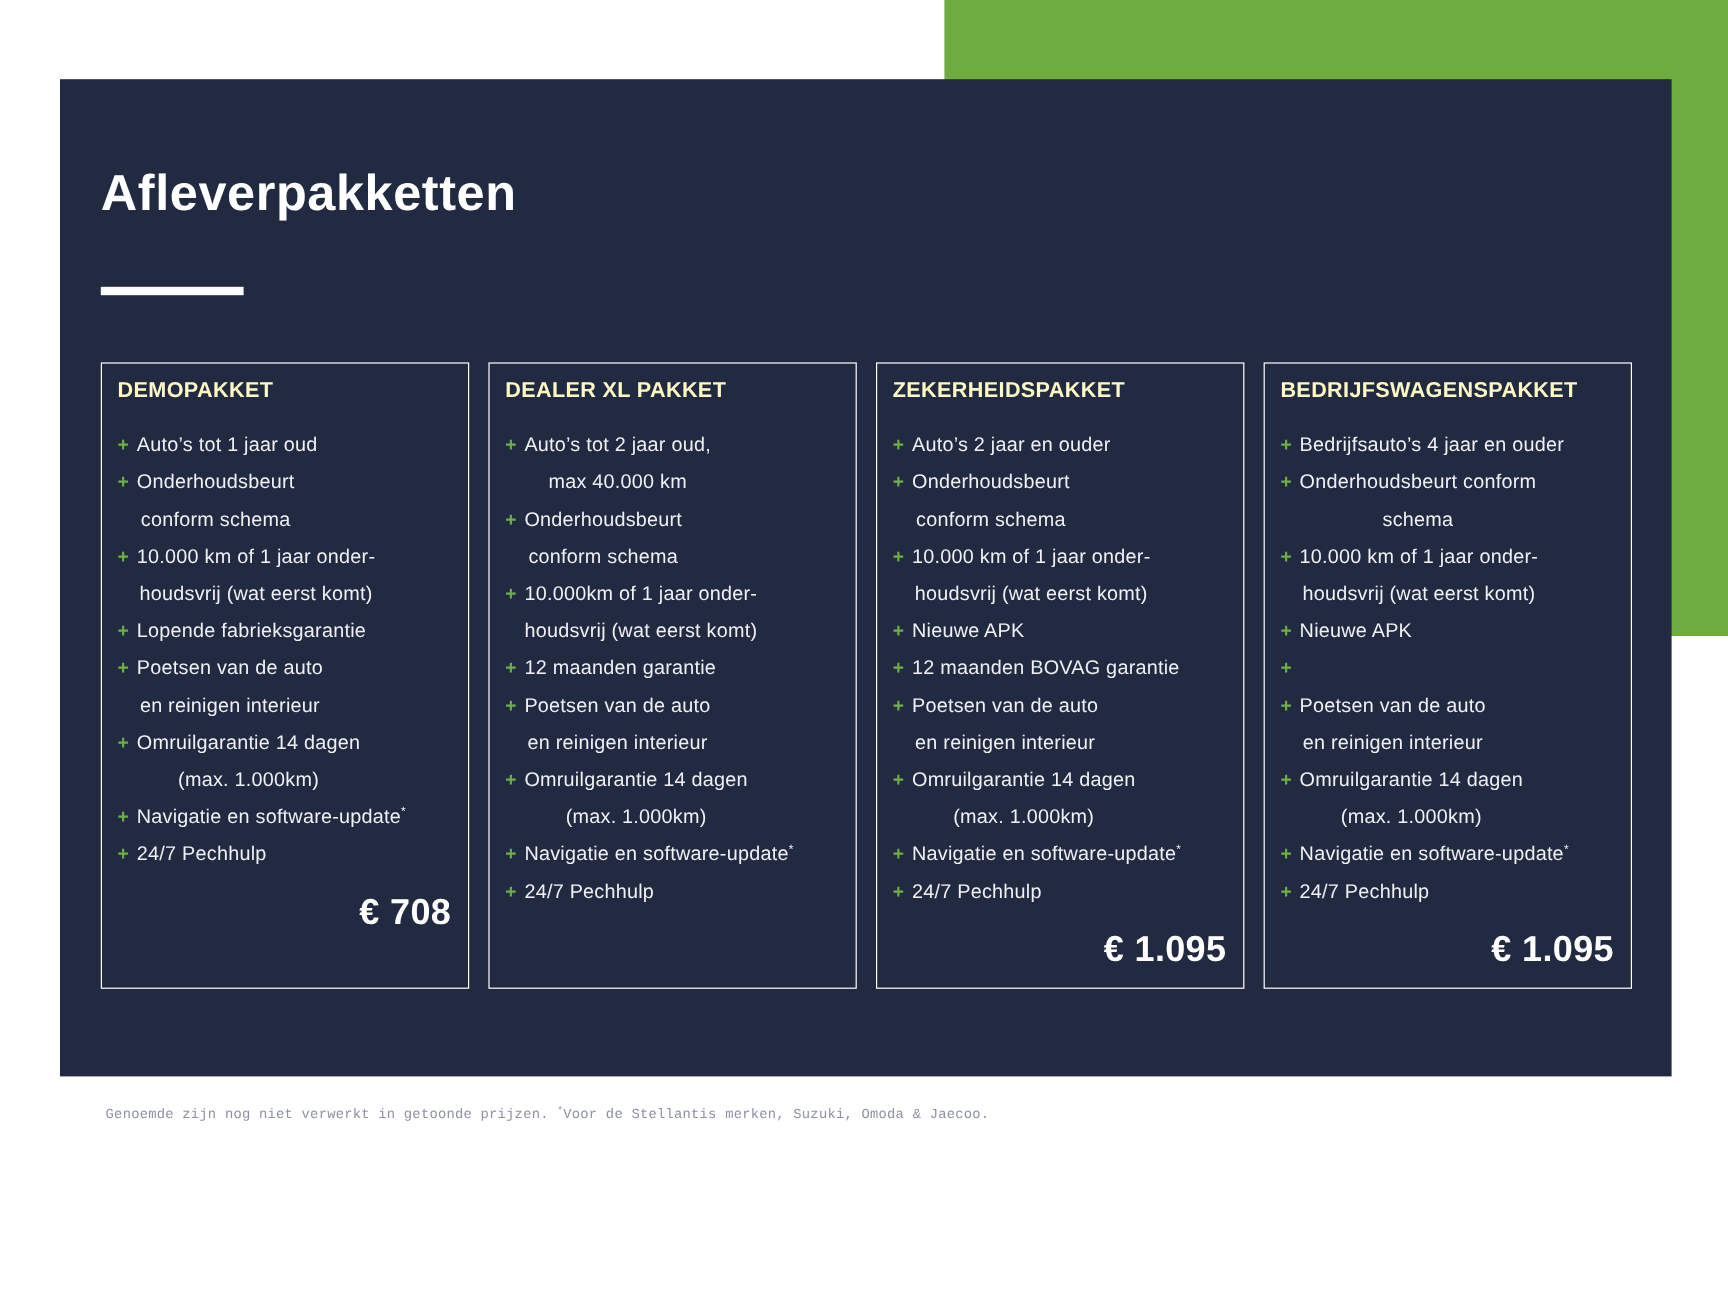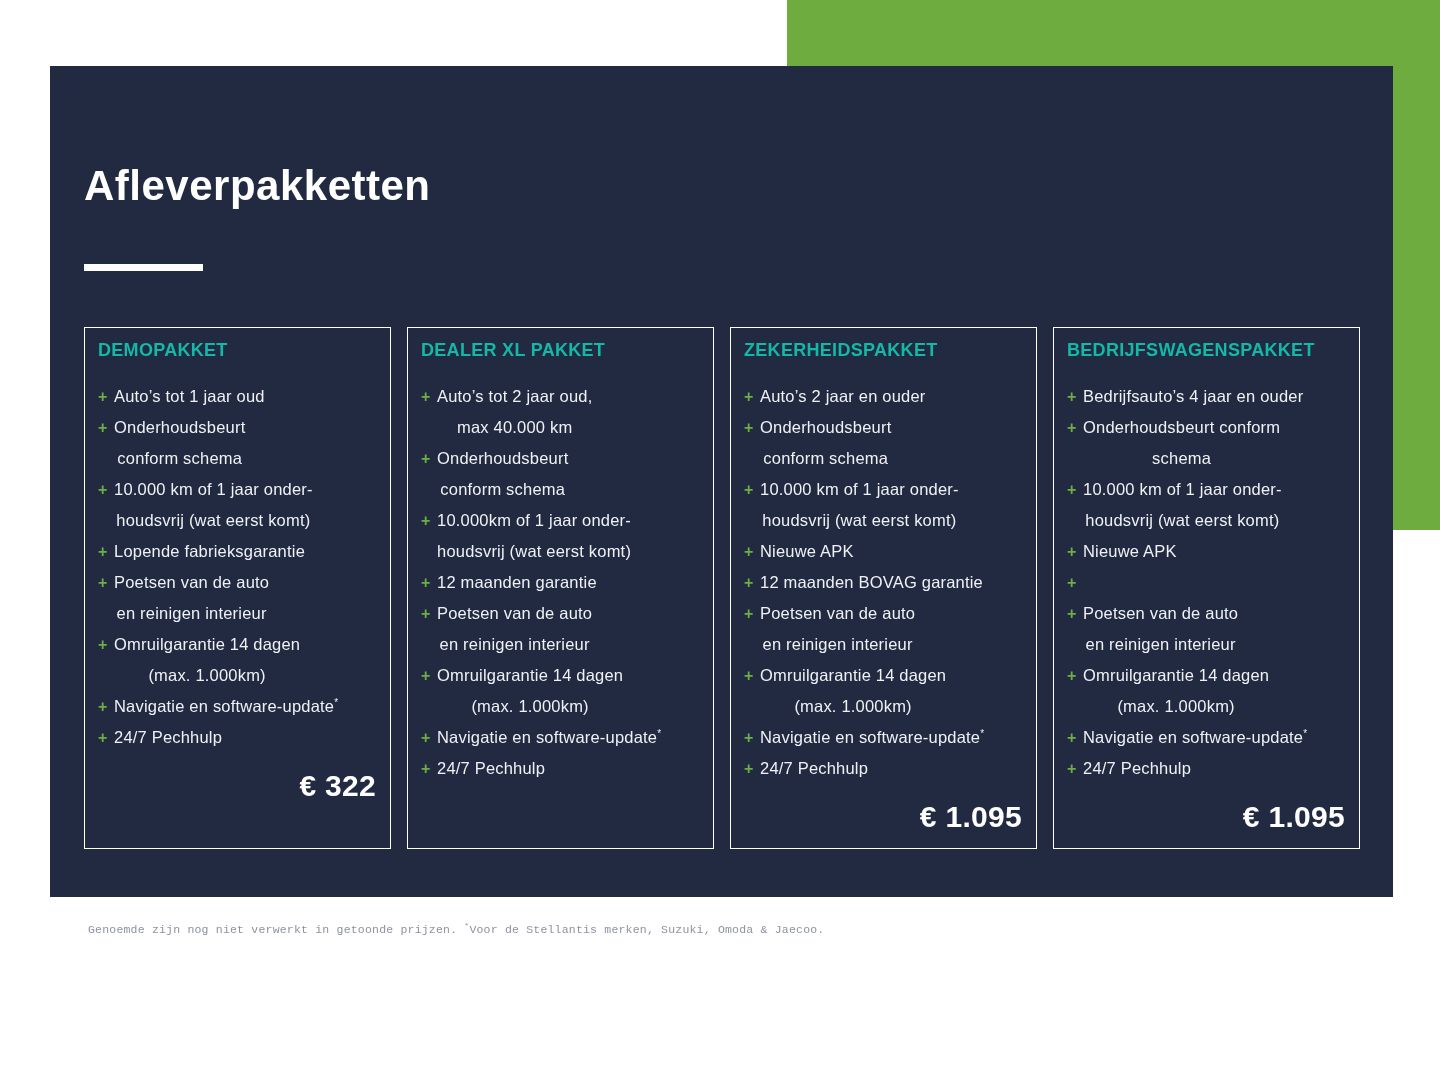--- a/index.html
+++ b/index.html
@@ -31,21 +31,21 @@
     position: absolute;
     left: 50px; top: 66px;
     width: 1343px; height: 831px;
     background: var(--navy, #222A42);
     color: #FFFFFF;
     z-index: 1;
   }
   .panel-content { padding: 0 33px 0 34px; }
   .page-title {
     margin: 0;
-    padding-top: 96px;
+    padding-top: 71px;
     font-size: 42px;
     font-weight: bold;
     letter-spacing: 0.5px;
     color: #FFFFFF;
     line-height: 1.15;
   }
   .title-rule {
     width: 119px;
     height: 7px;
     background: #FFFFFF;
@@ -61,21 +61,21 @@
     height: 522px;
     border: 1px solid var(--card-border, #FFFFFF);
     padding: 12px 13px 0 13px;
     background: transparent;
   }
   .card-title {
     margin: 0;
     font-size: 18px;
     font-weight: bold;
     letter-spacing: 0.3px;
-    color: #14b8a6;
+    color: #fef9c3;
     line-height: 1.2;
     white-space: nowrap;
   }
   .features { margin-top: 19px; }
   .feature { display: flex; }
   .plus {
     flex: 0 0 16px;
     color: var(--plus-green, #6CB044);
     font-weight: bold;
     font-size: 16px;
@@ -169,21 +169,21 @@
                 <div class="fline">Navigatie en software-update<sup>*</sup></div>
               </div>
             </div>
             <div class="feature">
               <span class="plus">+</span>
               <div class="ftext">
                 <div class="fline">24/7 Pechhulp</div>
               </div>
             </div>
           </div>
-          <div class="price">€ 322</div>
+          <div class="price">€ 708</div>
         </div>
         <div class="card">
           <h2 class="card-title">DEALER XL PAKKET</h2>
           <div class="features">
             <div class="feature">
               <span class="plus">+</span>
               <div class="ftext">
                 <div class="fline">Auto’s tot 2 jaar oud,</div>
                 <div class="fline">max 40.000 km</div>
               </div>

